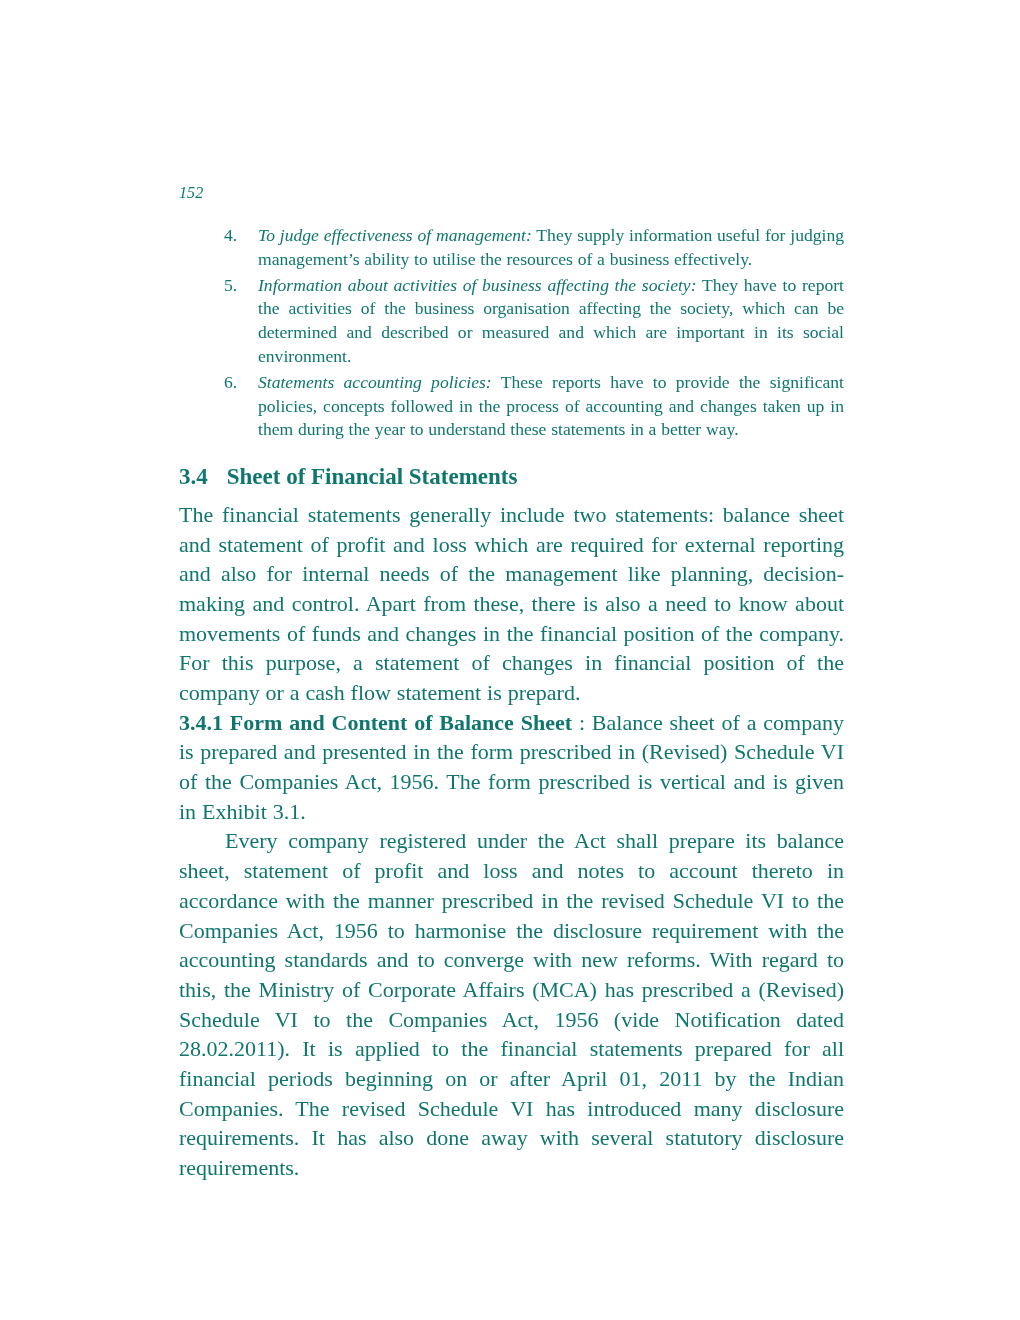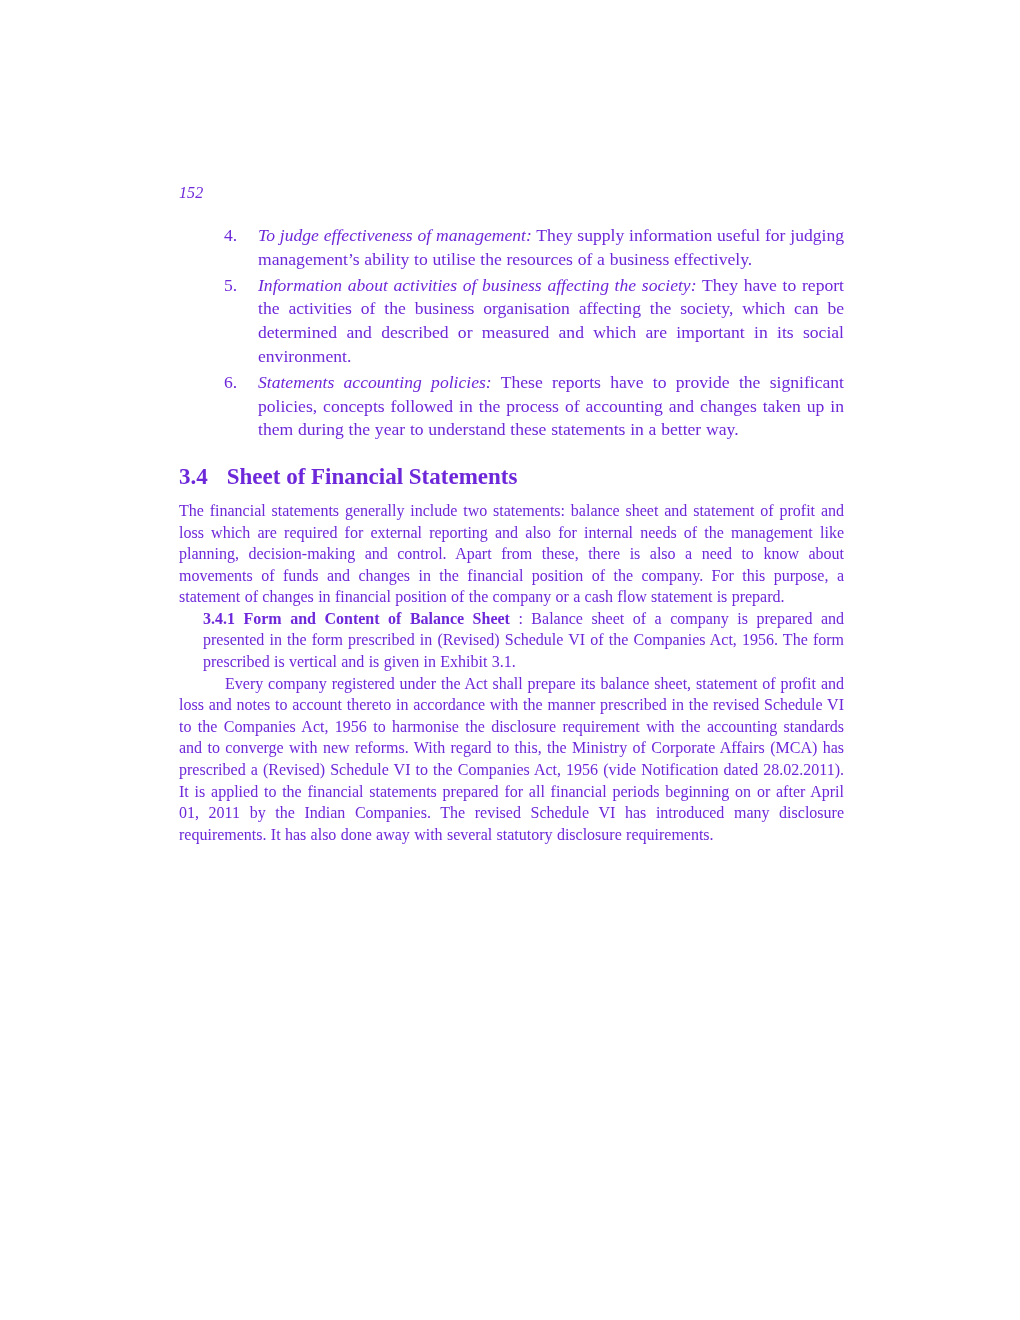--- a/index.html
+++ b/index.html
@@ -6,21 +6,21 @@
     margin: 0;
     padding: 0;
     background: #ffffff;
   }
   .page {
     position: relative;
     width: 1020px;
     height: 1320px;
     background: #ffffff;
     font-family: "Liberation Serif", "DejaVu Serif", serif;
-    color: #6d28d9;
+    color: #0f766e;
     overflow: hidden;
   }
   .content {
     position: absolute;
     left: 179px;
     top: 184px;
     width: 665px;
   }
 
   
@@ -78,29 +78,28 @@
     display: flex;
     align-items: baseline;
   }
   h2.section-head .sec-num {
     flex: 0 0 auto;
     margin-right: 19px;
   }
 
   
   p.body {
-    font-size: 16px;
+    font-size: 22px;
     line-height: 1.35;
     margin: 0;
     text-align: justify;
     text-justify: inter-word;
   }
   p.body.tight {
     margin-top: 0;
-    margin-left: 24px;
   }
   p.body.indent-first {
     text-indent: 46px;
   }
   p.body .runin {
     font-weight: bold;
   }
 
   
   .num-list > li, p.body {

